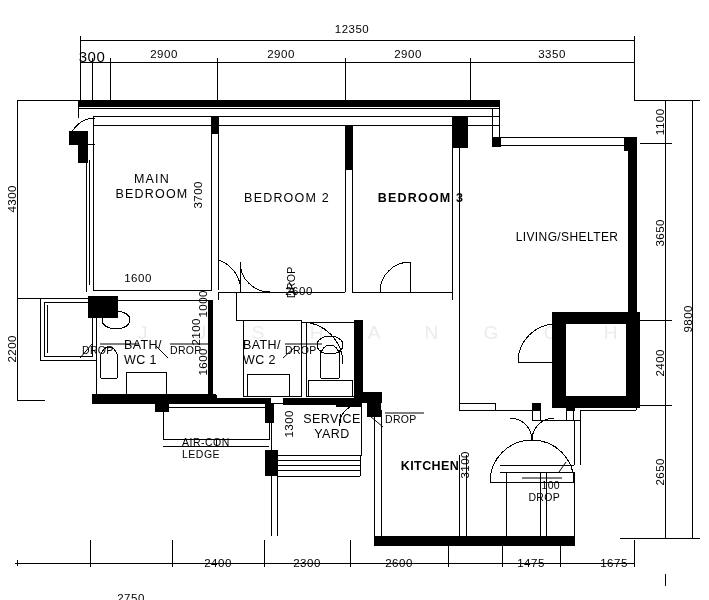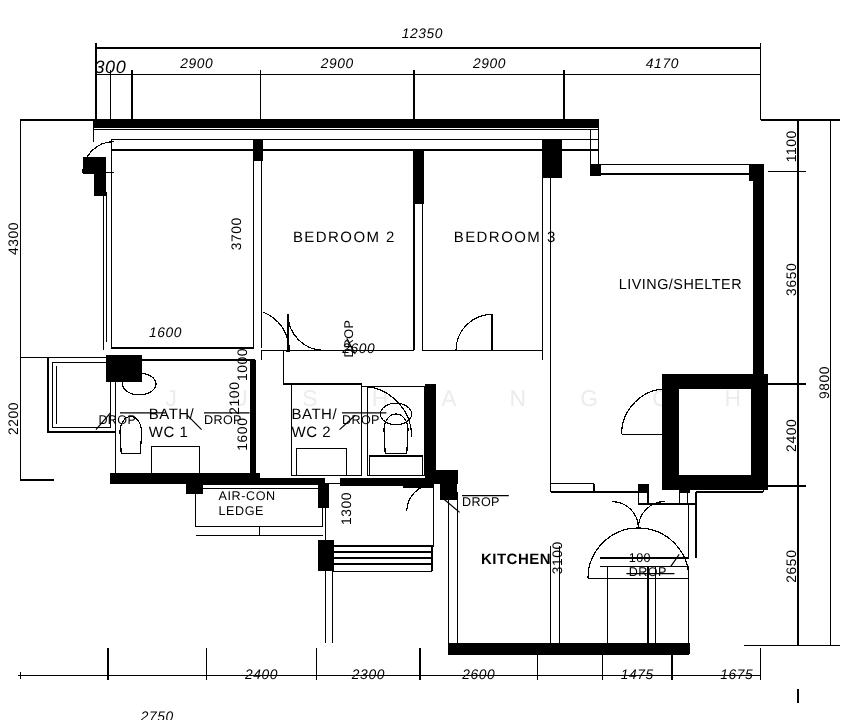--- a/index.html
+++ b/index.html
@@ -2,23 +2,23 @@
 <html><head>
 <meta charset="utf-8">
 <style>
   html,body{margin:0;padding:0;background:#ffffff;}
   body{font-family:"Liberation Sans",sans-serif;}
   #plan{position:relative;width:709px;height:600px;background:#fff;overflow:hidden;}
   #plan svg{position:absolute;left:0;top:0;}
   .lbl{position:absolute;font-family:"Liberation Sans",sans-serif;color:#000;
        white-space:pre;line-height:1.18;letter-spacing:.5px;}
   .room{font-size:12.5px;text-align:center;letter-spacing:1.2px;}
-  .dim{font-size:11.5px;text-align:center;font-style:italic;}
+  .dim{font-size:11.5px;text-align:center;}
   .dimv{font-size:11.5px;text-align:center;transform-origin:50% 50%;}
-  .small{font-size:10.5px;}
+  .small{font-size:10.5px;margin-top:28px;}
   .drop{font-size:10.5px;letter-spacing:.3px;}
   .wm{position:absolute;font-size:19px;color:#ececec;letter-spacing:20px;
       font-family:"Liberation Sans",sans-serif;}
 </style>
 </head>
 <body>
 
 <div id="plan">
 
   <div class="wm" style="left:138px;top:322px;">J U S H A N   G O H</div>
@@ -231,37 +231,41 @@
 
       <rect x="367" y="403" width="14" height="14"></rect>
 
       <rect x="374" y="536" width="201" height="9"></rect>
 
       <rect x="532" y="403" width="9" height="8"></rect>
       <rect x="566" y="403" width="9" height="8"></rect>
     </g>
   </svg>
 
+  <div class="lbl room" style="left:106px;top:172px;width:92px;">MAIN
+BEDROOM</div>
   <div class="lbl room" style="left:234px;top:191px;width:106px;">BEDROOM 2</div>
-  <div class="lbl room" style="left:368px;top:191px;width:106px;">BEDROOM 3</div>
+  <div class="lbl room" style="left:368px;top:191px;width:106px;font-weight:bold;">BEDROOM 3</div>
   <div class="lbl room" style="left:509px;top:230px;width:116px;font-size:12px;letter-spacing:.4px;">LIVING/SHELTER</div>
   <div class="lbl room" style="left:124px;top:338px;width:52px;text-align:left;letter-spacing:.4px;">BATH/
 WC 1</div>
   <div class="lbl room" style="left:243px;top:338px;width:52px;text-align:left;letter-spacing:.4px;">BATH/
 WC 2</div>
+  <div class="lbl room" style="left:297px;top:412px;width:70px;letter-spacing:.4px;">SERVICE
+YARD</div>
   <div class="lbl room" style="left:395px;top:459px;width:70px;letter-spacing:.4px;font-weight:bold;">KITCHEN</div>
   <div class="lbl small" style="left:182px;top:408px;width:64px;text-align:left;line-height:1.15;">AIR-CON
 LEDGE</div>
 
   <div class="lbl dim" style="left:322px;top:23px;width:60px;">12350</div>
   <div class="lbl dim" style="left:75px;top:48px;width:34px;font-size:15px;">300</div>
   <div class="lbl dim" style="left:134px;top:48px;width:60px;">2900</div>
   <div class="lbl dim" style="left:251px;top:48px;width:60px;">2900</div>
   <div class="lbl dim" style="left:378px;top:48px;width:60px;">2900</div>
-  <div class="lbl dim" style="left:522px;top:48px;width:60px;">4170</div>
+  <div class="lbl dim" style="left:522px;top:48px;width:60px;">3350</div>
 
   <div class="lbl dimv" style="left:-17px;top:192px;width:60px;transform:rotate(-90deg);">4300</div>
   <div class="lbl dimv" style="left:-17px;top:342px;width:60px;transform:rotate(-90deg);">2200</div>
 
   <div class="lbl dimv" style="left:631px;top:115px;width:60px;transform:rotate(-90deg);">1100</div>
   <div class="lbl dimv" style="left:631px;top:226px;width:60px;transform:rotate(-90deg);">3650</div>
   <div class="lbl dimv" style="left:631px;top:356px;width:60px;transform:rotate(-90deg);">2400</div>
   <div class="lbl dimv" style="left:631px;top:465px;width:60px;transform:rotate(-90deg);">2650</div>
   <div class="lbl dimv" style="left:659px;top:312px;width:60px;transform:rotate(-90deg);">9800</div>
 
@@ -279,21 +283,21 @@
   <div class="lbl dimv" style="left:174px;top:355px;width:60px;transform:rotate(-90deg);">1600</div>
   <div class="lbl dim" style="left:269px;top:285px;width:60px;">2600</div>
   <div class="lbl dimv" style="left:260px;top:417px;width:60px;transform:rotate(-90deg);">1300</div>
   <div class="lbl dimv" style="left:436px;top:458px;width:60px;transform:rotate(-90deg);">3100</div>
 
   <div class="lbl drop" style="left:82px;top:344px;">DROP</div>
   <div class="lbl drop" style="left:170px;top:344px;">DROP</div>
   <div class="lbl drop" style="left:285px;top:344px;">DROP</div>
   <div class="lbl drop" style="left:285px;top:298px;transform:rotate(-90deg);transform-origin:0 0;">DROP</div>
   <div class="lbl drop" style="left:385px;top:413px;">DROP</div>
-  <div class="lbl drop" style="left:524px;top:460px;text-align:left;width:36px;line-height:1.1;">100
+  <div class="lbl drop" style="left:524px;top:480px;text-align:right;width:36px;line-height:1.1;">100
 DROP</div>
 
   <svg width="709" height="600">
     <g stroke="#000" fill="none" stroke-width="1">
       <line x1="80" y1="358" x2="92" y2="344"></line>
       <line x1="168" y1="358" x2="156" y2="346"></line>
       <line x1="283" y1="358" x2="296" y2="346"></line>
       <line x1="289" y1="282" x2="296" y2="295"></line>
       <line x1="383" y1="427" x2="370" y2="416"></line>
       <line x1="100" y1="344" x2="138" y2="344"></line>

